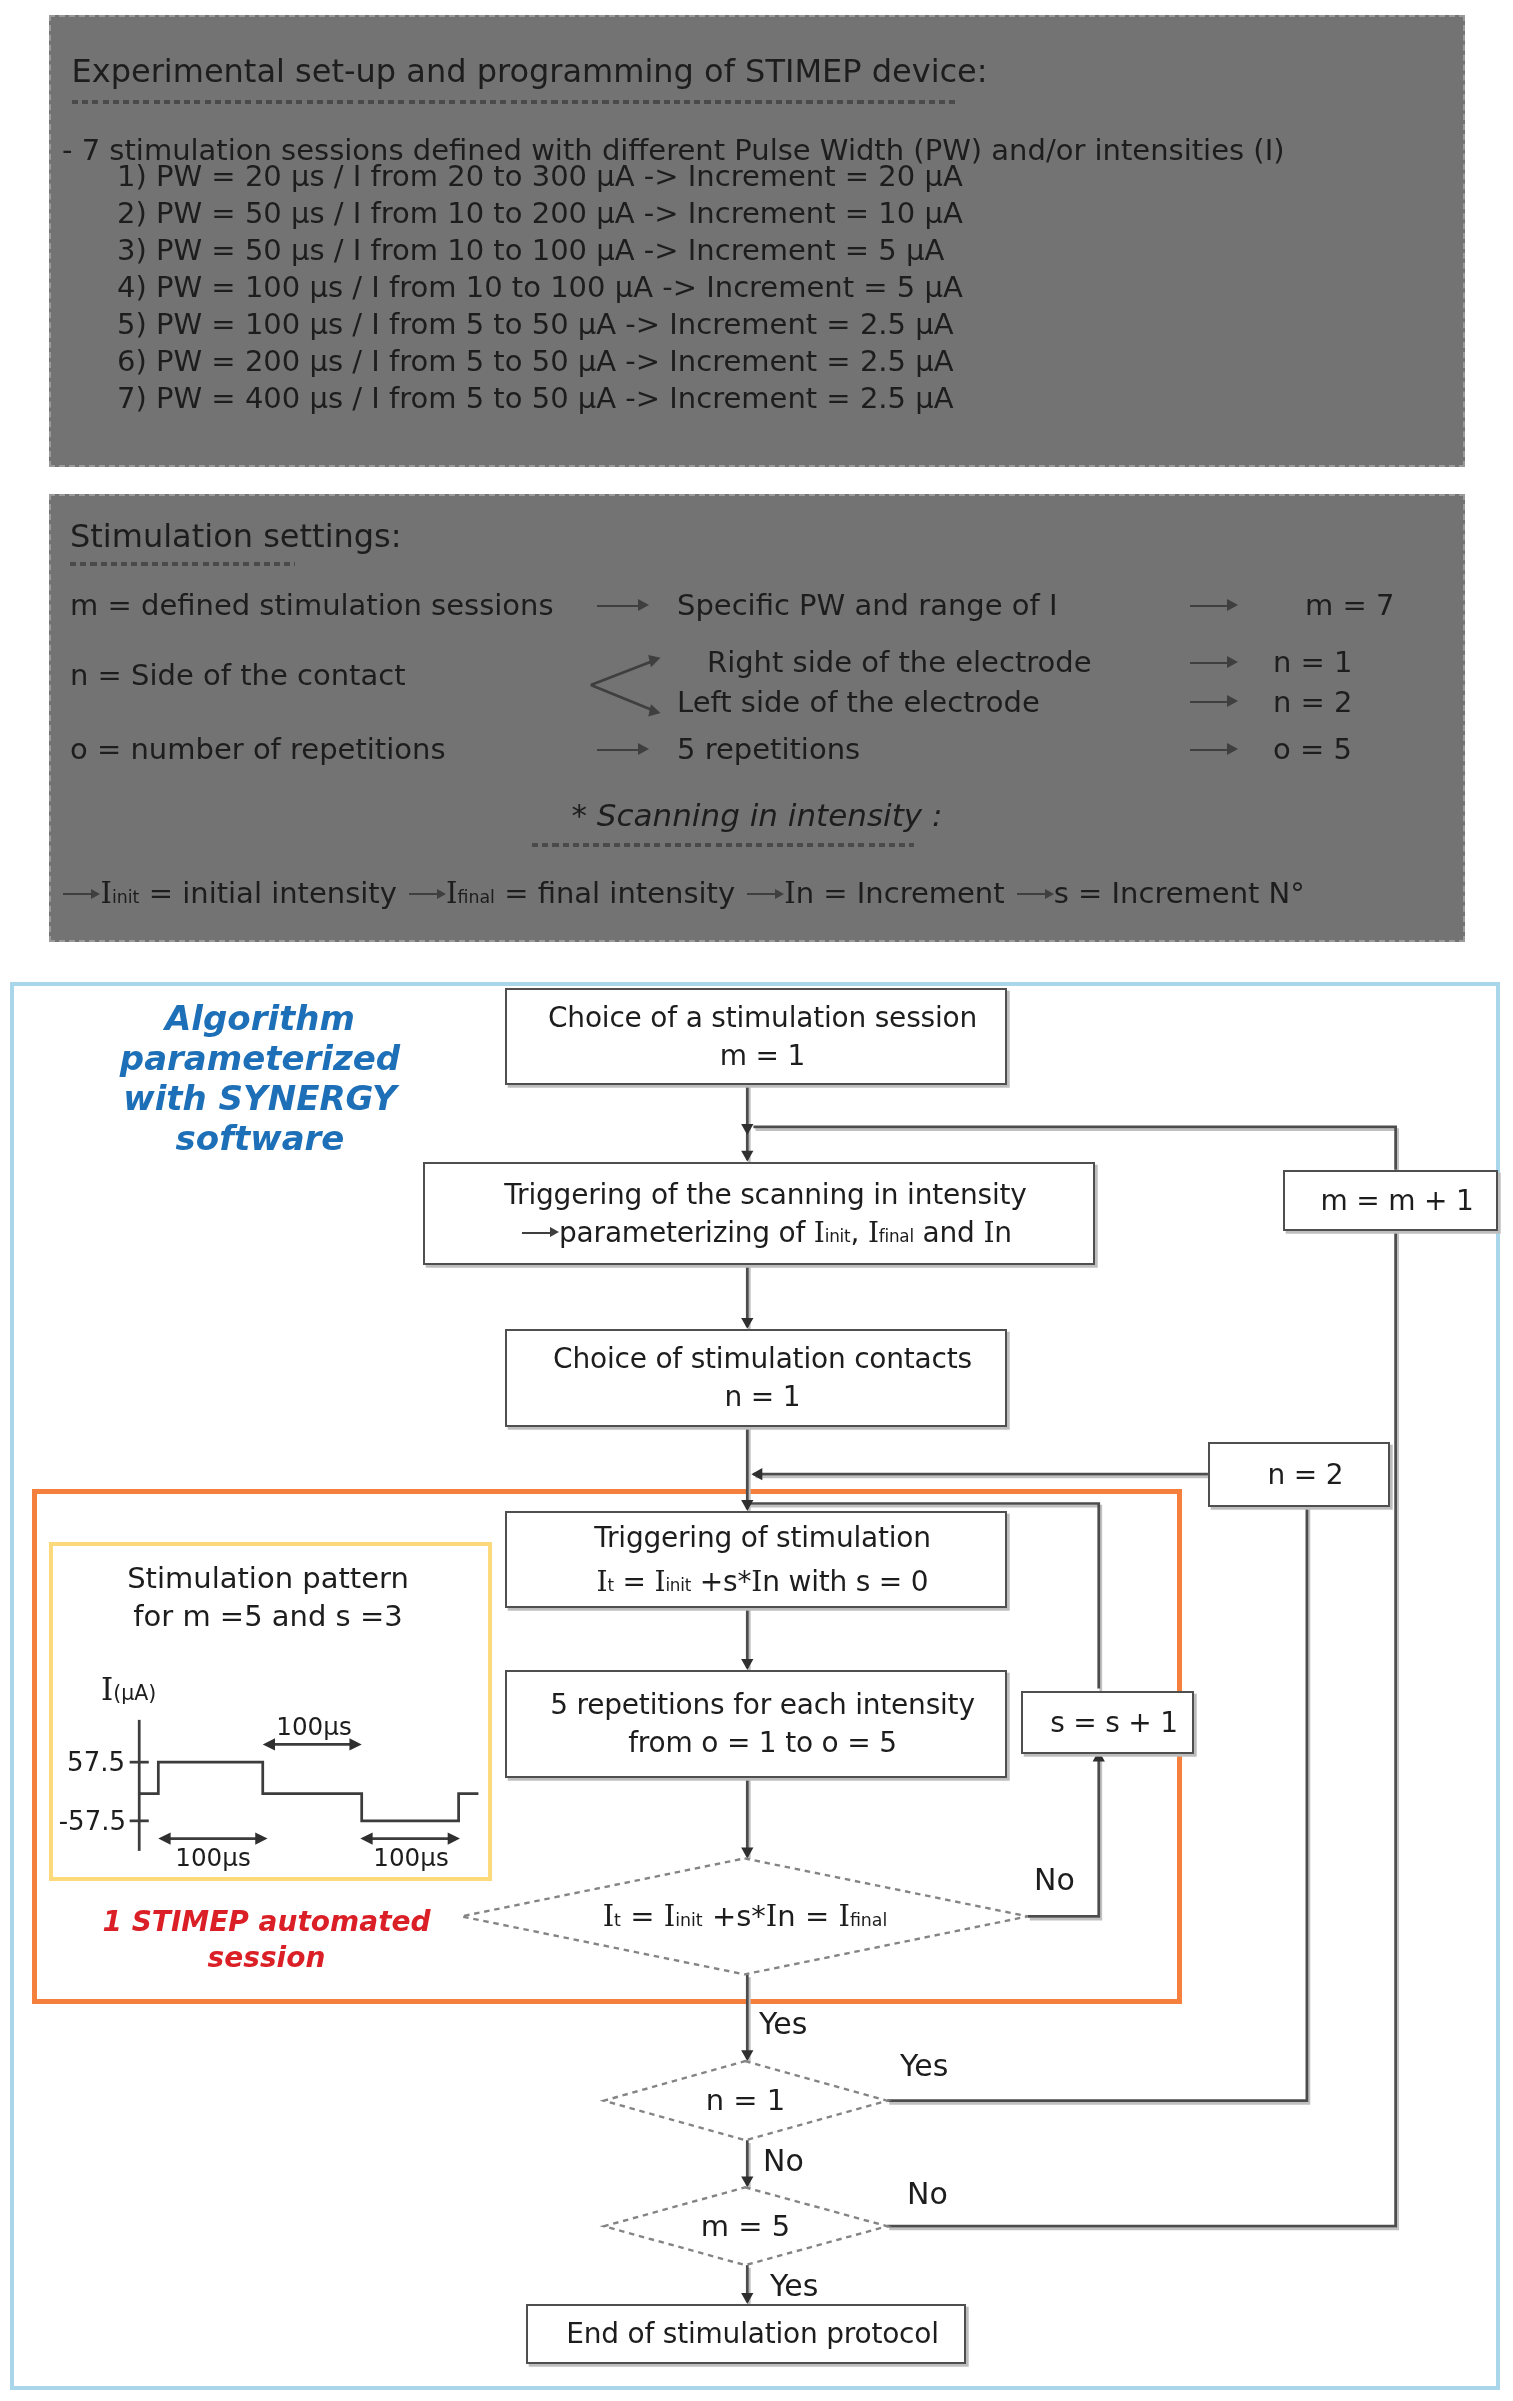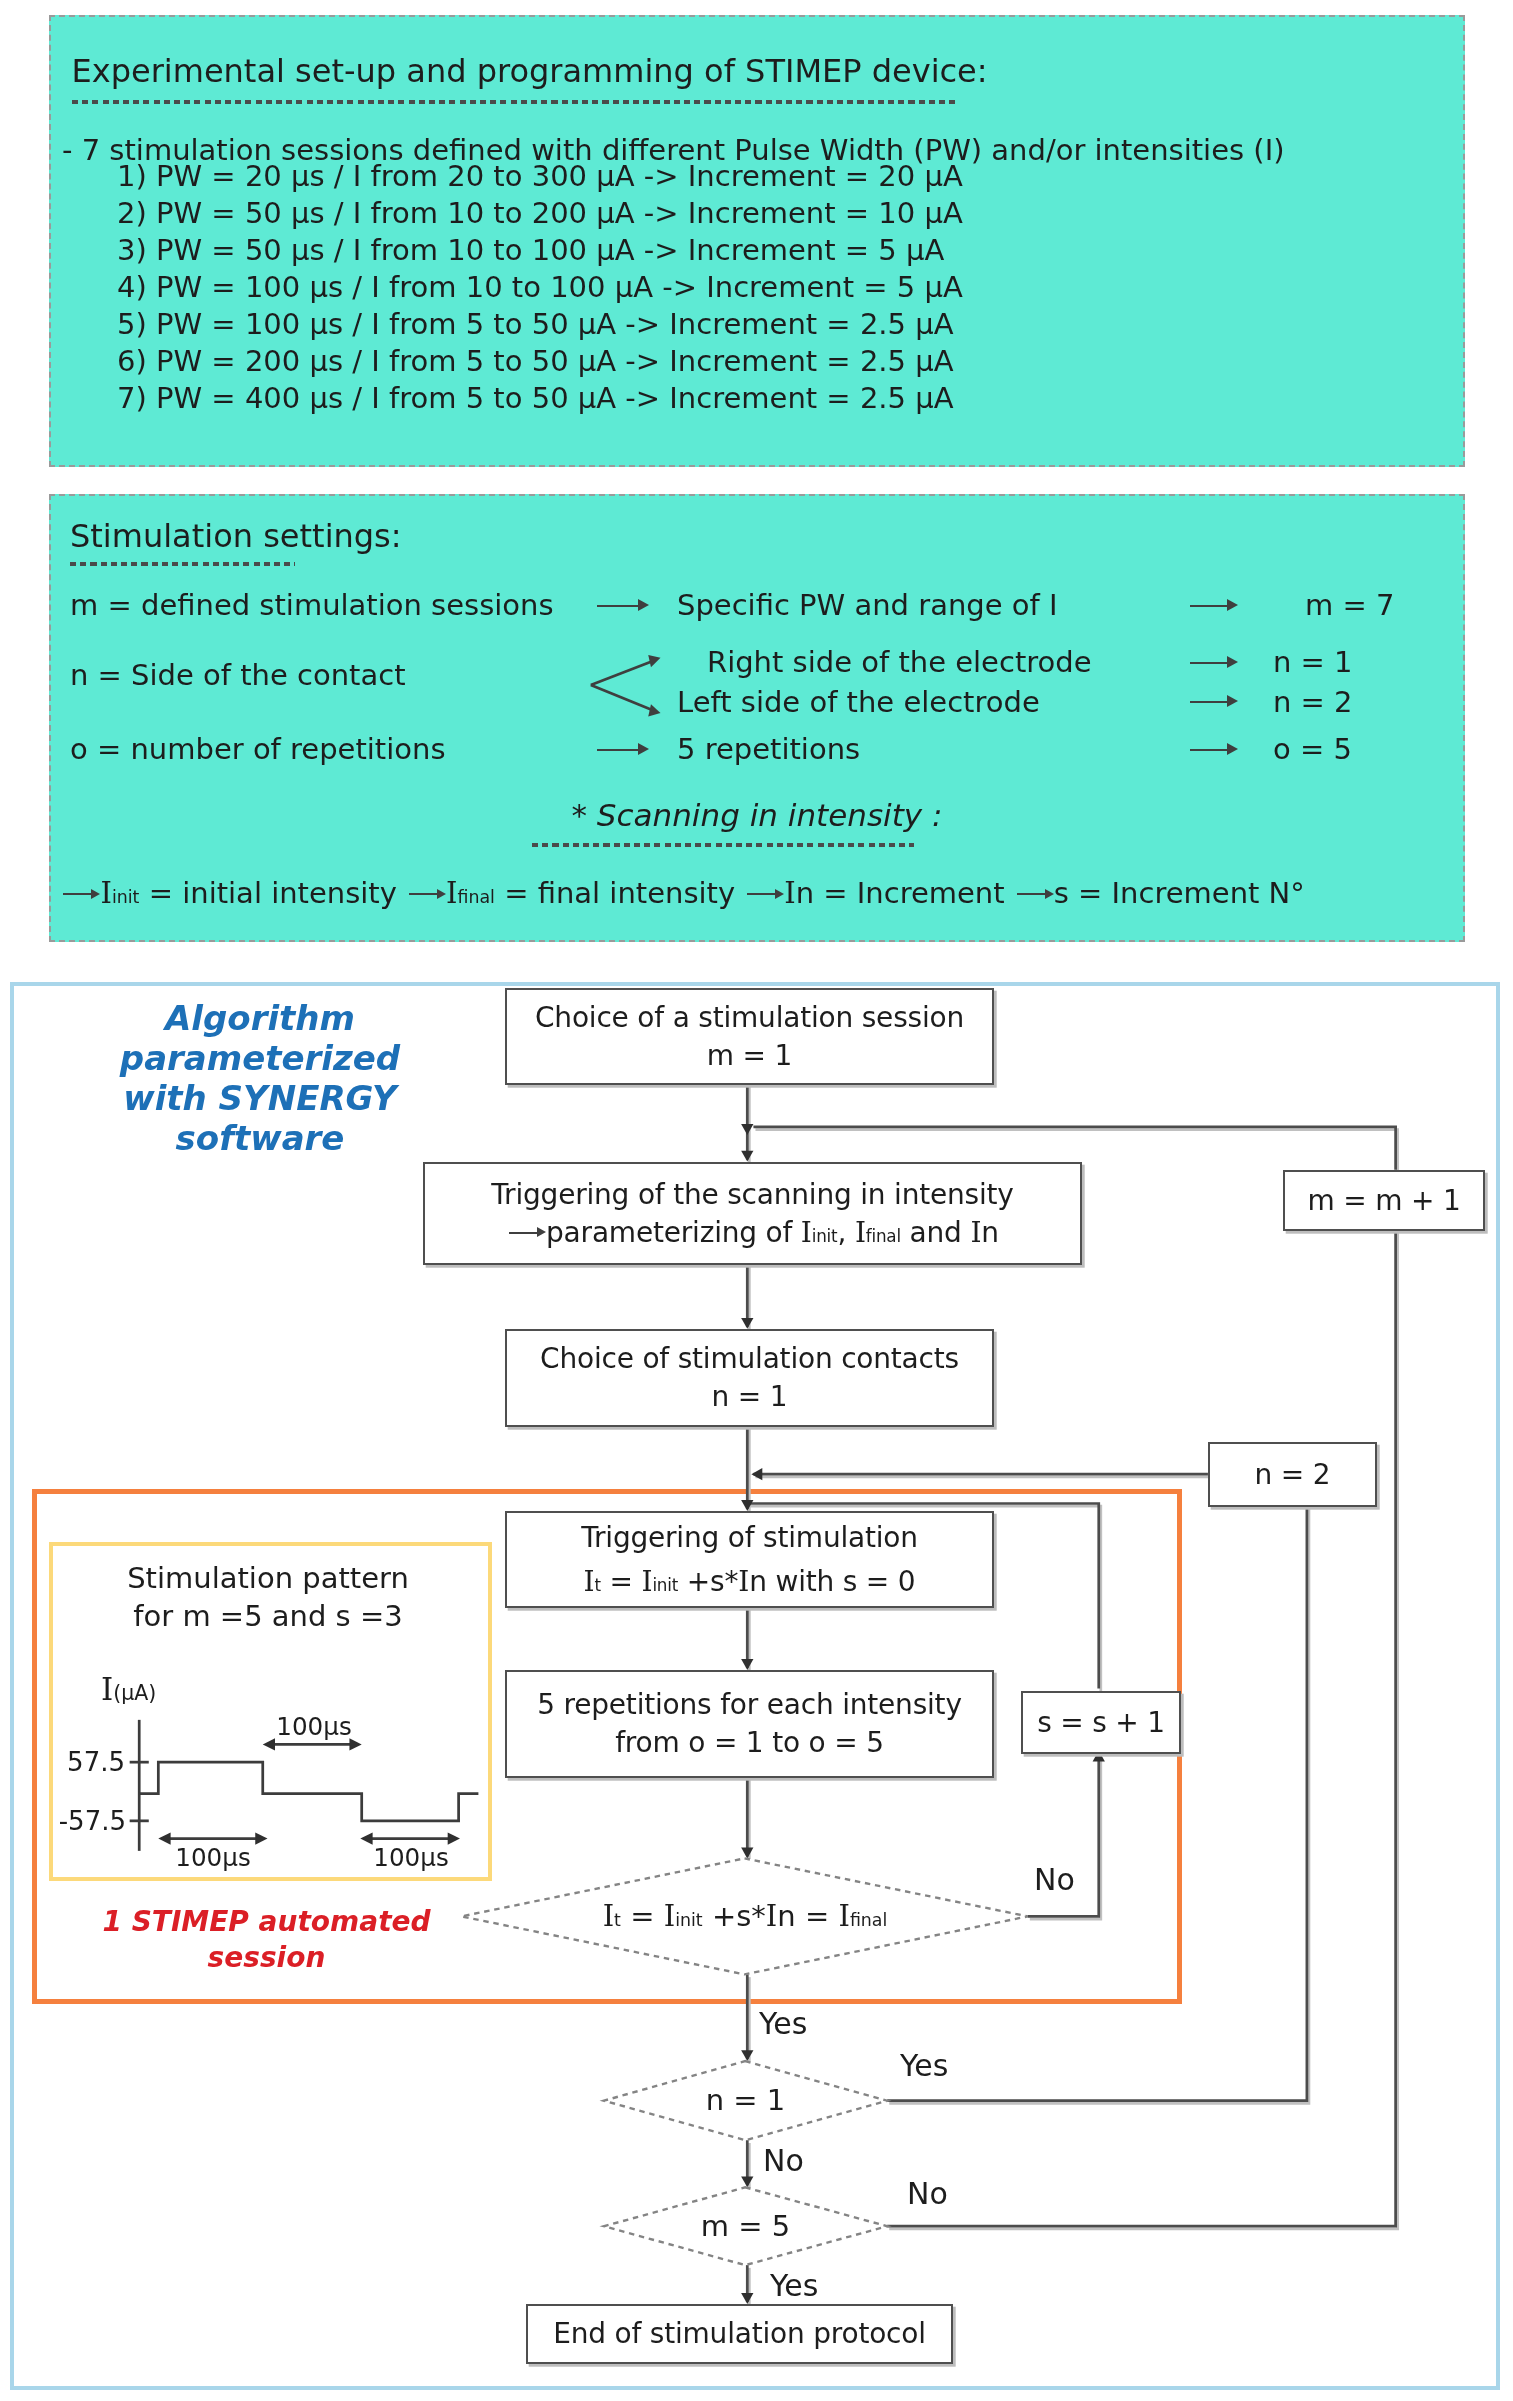--- a/index.html
+++ b/index.html
@@ -3,21 +3,21 @@
 <meta charset="utf-8">
 <style>
   html,body { margin:0; padding:0; background:#ffffff; }
   .page {
     position:relative; width:1513px; height:2401px; background:#fff;
     font-family:"DejaVu Sans","Liberation Sans",sans-serif; color:#1d1d1d;
     overflow:hidden;
   }
   .abs { position:absolute; }
   
-  .dashedbox { position:absolute; border:2px dashed #9a9a9a; background:#5eead4; z-index:1; }
+  .dashedbox { position:absolute; border:2px dashed #9a9a9a; background:#737373; z-index:1; }
   .bluebox   { position:absolute; border:4.8px solid #a9d6ea; background:#fff; z-index:1; }
   .orangebox { position:absolute; border:5.5px solid #f5803e; background:transparent; z-index:2; }
   .yellowbox { position:absolute; border:4.8px solid #fcd97a; background:#fff; z-index:2; }
 
   .t46 { font-size:32px; }
   .t43 { font-size:29px; line-height:1.27; }
   .dashline { position:absolute; height:4.1px;
     background:repeating-linear-gradient(90deg,#4a4a4a 0 6.1px,transparent 6.1px 10.2px); }
 
   
@@ -32,21 +32,21 @@
   .arr-s::after { content:""; position:absolute; right:-8.2px; top:-4.8px;
     border-left:9.6px solid #3f3f3f; border-top:5.5px solid transparent; border-bottom:5.5px solid transparent; }
 
   .sub { font-size:0.6em; }
   .vi  { font-family:"DejaVu Serif","Liberation Serif",serif; }
 
   
   .fbox { position:absolute; background:#fff; border:2px solid #4f4f4f;
     box-shadow:2.7px 2.7px 0 #bdbdbd; display:flex; flex-direction:column;
     align-items:center; justify-content:center; text-align:center;
-    font-size:28px; line-height:1.34; letter-spacing:-0.2px; z-index:3; white-space:nowrap; }
+    font-size:28px; line-height:1.34; letter-spacing:-0.2px; z-index:3; white-space:nowrap;padding-left:13px; }
   .flabel { position:absolute; font-size:30px; z-index:4; white-space:nowrap; }
   .dlabel { position:absolute; font-size:29px; z-index:4; text-align:center; white-space:nowrap; }
 
   .bluetitle { position:absolute; z-index:4; font-size:34px; line-height:1.18;
     font-weight:bold; font-style:italic; text-align:center; }
   .rednote { position:absolute; z-index:4; font-size:28px; line-height:1.3;
     font-weight:bold; font-style:italic; text-align:center; }
 
   .ptitle { position:absolute; z-index:4; font-size:29px; line-height:1.3; text-align:center; }
   .plab   { position:absolute; z-index:4; font-size:26px; white-space:nowrap; }

